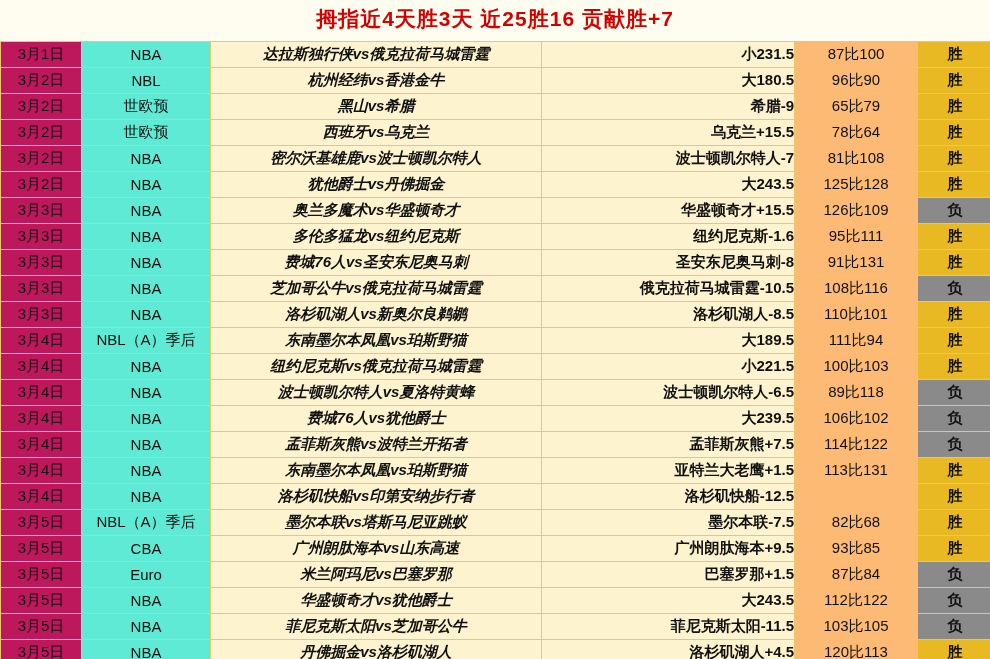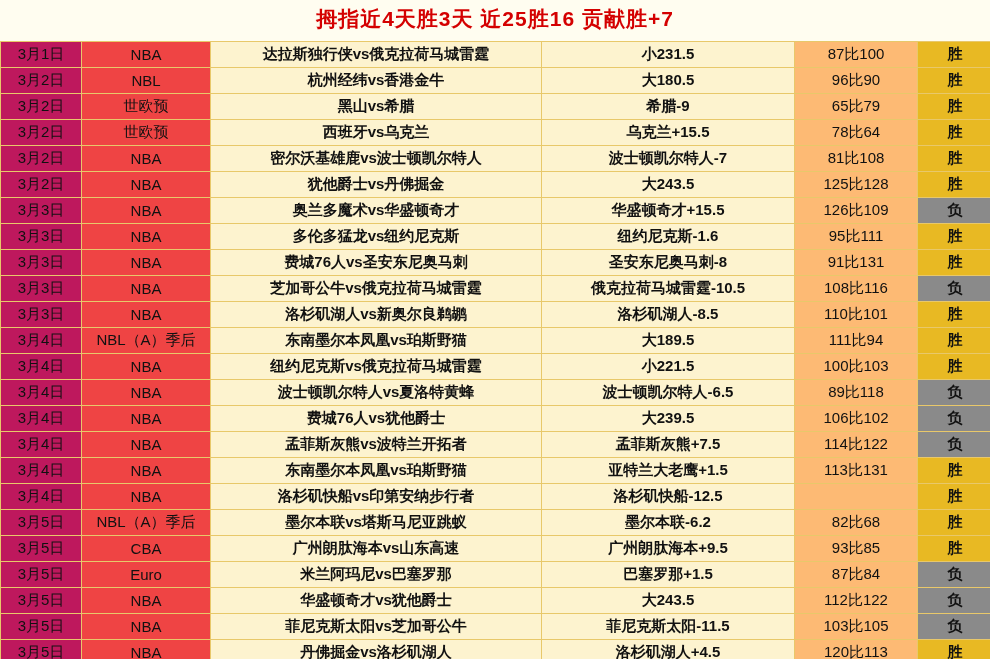--- a/index.html
+++ b/index.html
@@ -40,23 +40,23 @@
     border: 1px solid #e8c86a;
     font-size: 15px;
     text-align: center;
     height: 25px;
     padding: 0;
     color: #111;
     white-space: nowrap;
     overflow: hidden;
   }
   .c-date   { width: 80px;  background: #be185d; }
-  .c-league { width: 128px; background: #ef4444; }
-  .c-match  { width: 330px; background: #fdf3cf; font-weight: bold; }
-  .c-pick   { width: 252px; background: #fdf3cf; font-weight: bold; }
+  .c-league { width: 128px; background: #5eead4; }
+  .c-match  { width: 330px; background: #fdf3cf; font-weight: bold; font-style: italic; }
+  .c-pick   { width: 252px; background: #fdf3cf; font-weight: bold; text-align: right; }
   .c-score  { width: 122px; background: #fdba74; }
   .c-res    { width: 74px;  font-weight: bold; }
   .res-win  { background: #e8b923; color: #111; }
   .res-loss { background: #8a8a8a; color: #111; }
 </style>
 </head>
 <body>
 
 <div id="wrap">
   <div id="title">拇指近4天胜3天  近25胜16  贡献胜+7</div>
@@ -203,21 +203,21 @@
           <td class="c-league">NBA</td>
           <td class="c-match">洛杉矶快船vs印第安纳步行者</td>
           <td class="c-pick">洛杉矶快船-12.5</td>
           <td class="c-score"></td>
           <td class="c-res res-win">胜</td>
         </tr>
         <tr>
           <td class="c-date">3月5日</td>
           <td class="c-league">NBL（A）季后</td>
           <td class="c-match">墨尔本联vs塔斯马尼亚跳蚁</td>
-          <td class="c-pick">墨尔本联-6.2</td>
+          <td class="c-pick">墨尔本联-7.5</td>
           <td class="c-score">82比68</td>
           <td class="c-res res-win">胜</td>
         </tr>
         <tr>
           <td class="c-date">3月5日</td>
           <td class="c-league">CBA</td>
           <td class="c-match">广州朗肽海本vs山东高速</td>
           <td class="c-pick">广州朗肽海本+9.5</td>
           <td class="c-score">93比85</td>
           <td class="c-res res-win">胜</td>

